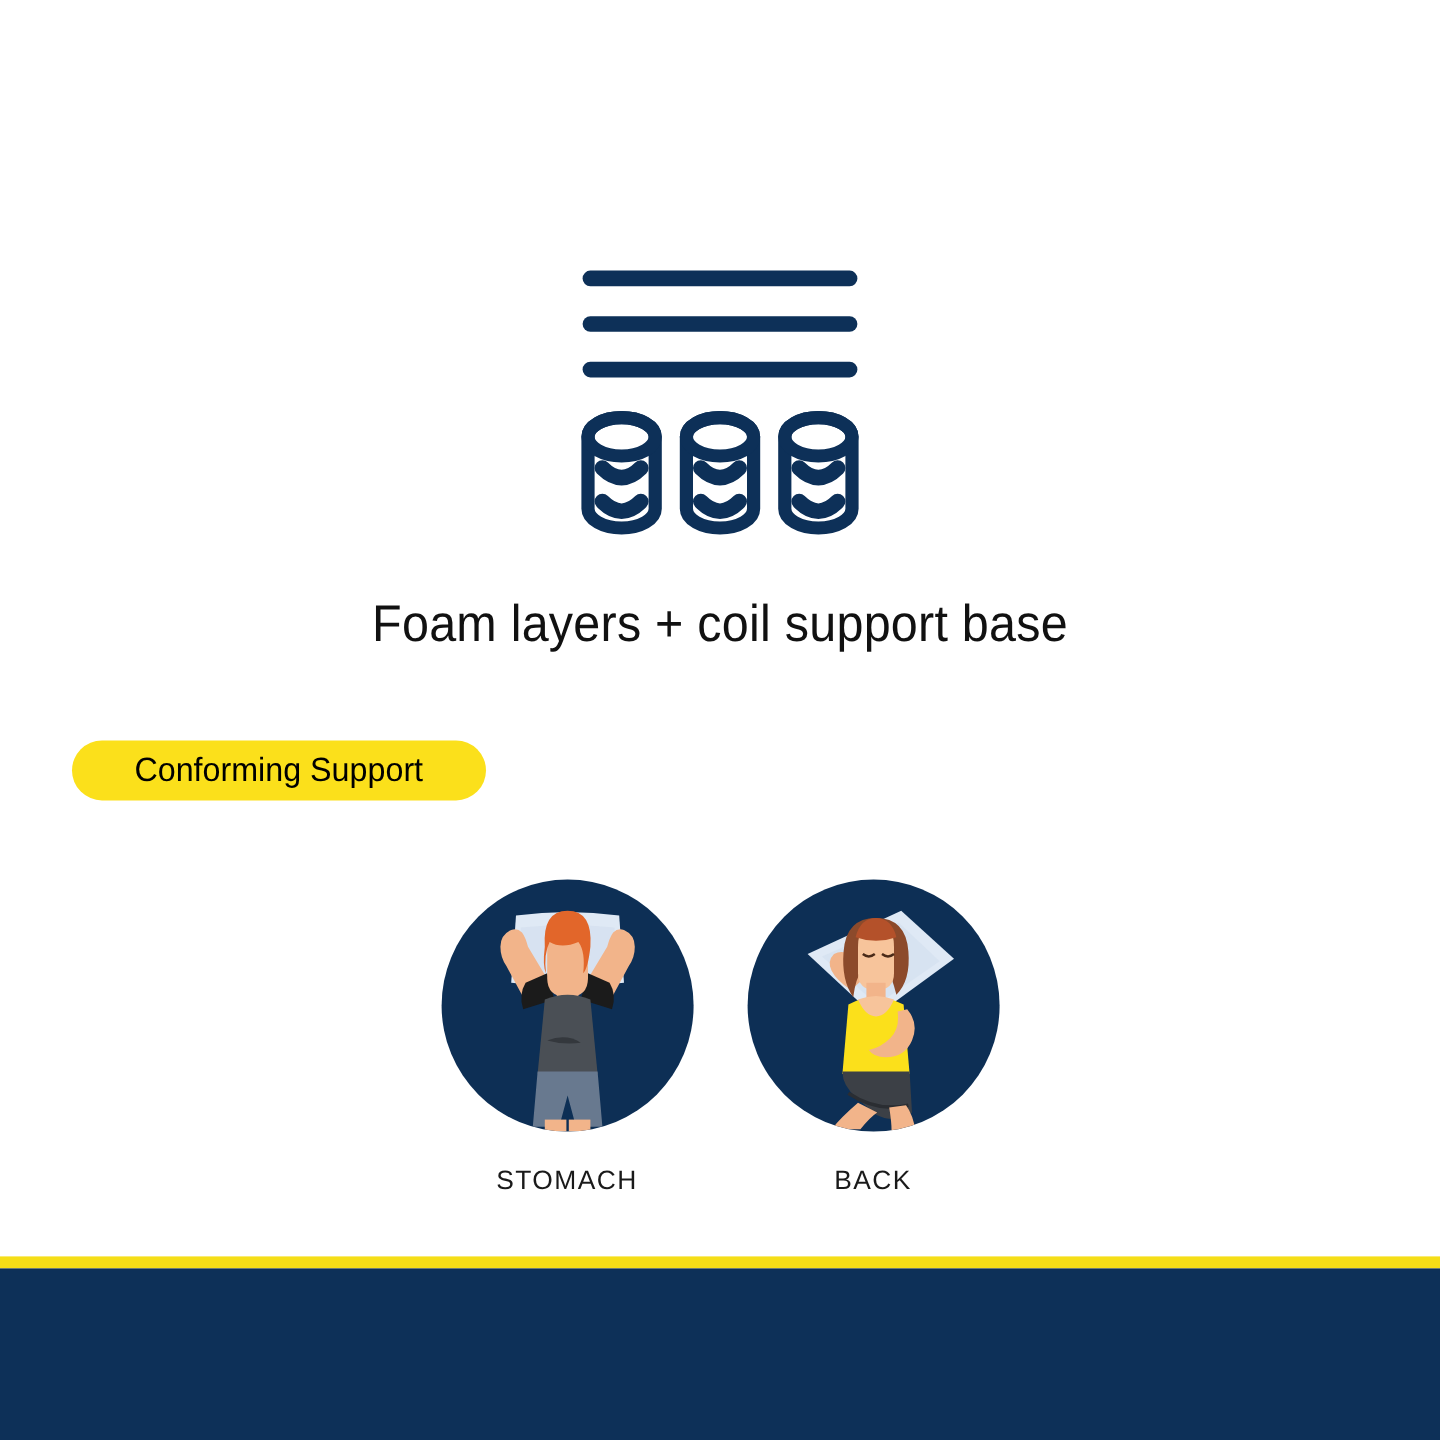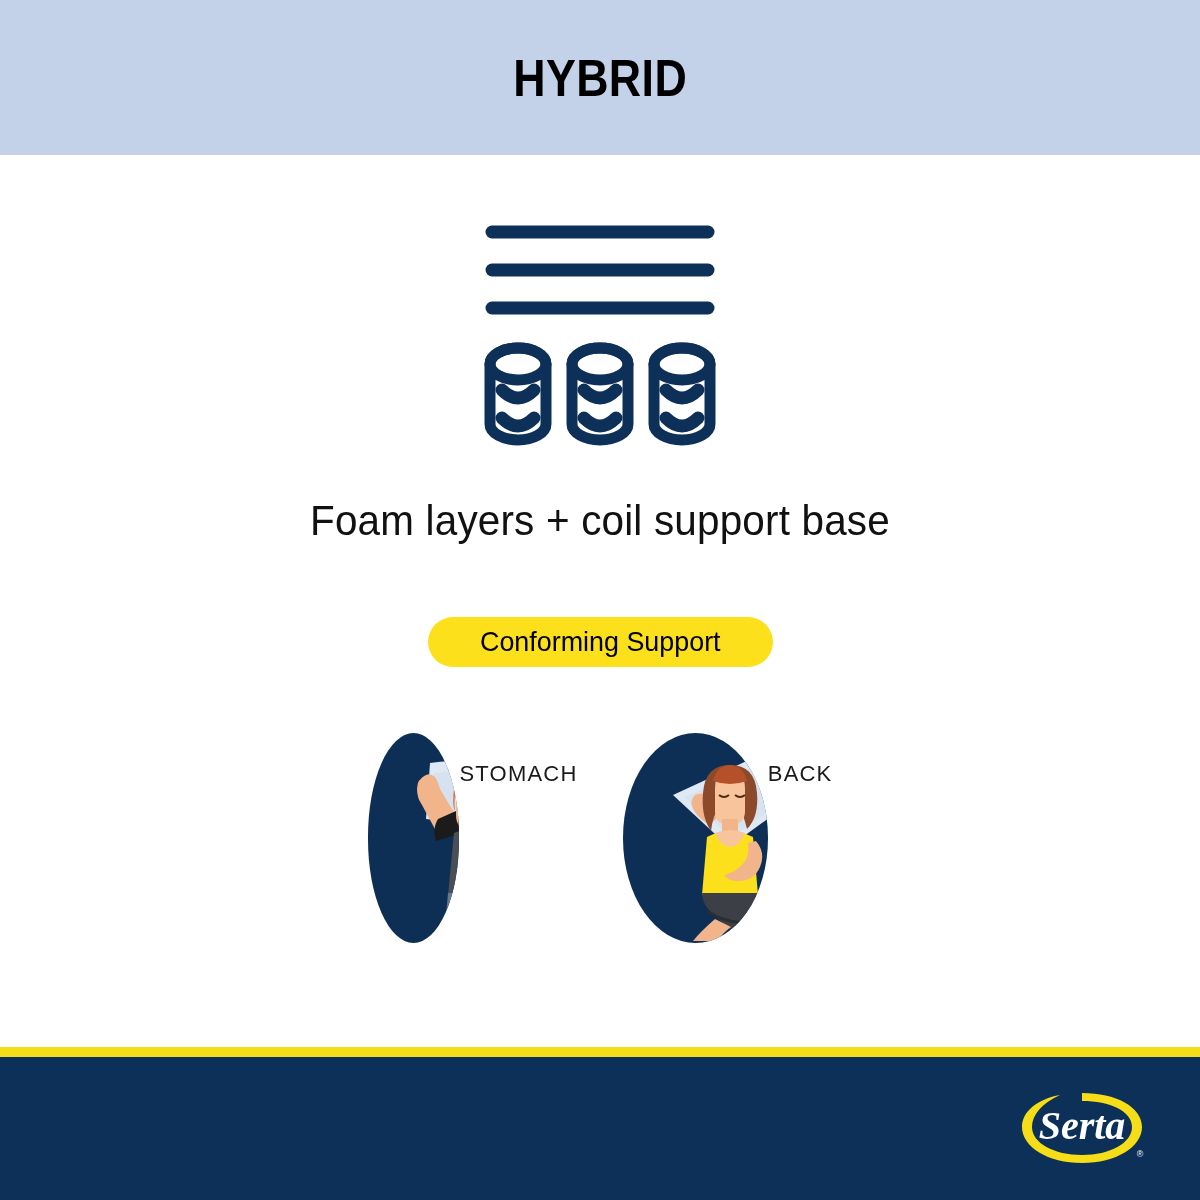--- a/index.html
+++ b/index.html
@@ -70,21 +70,20 @@
 
   
   .pills {
     position: absolute;
     left: 60px;
     top: 617px;
     width: 1080px;
     display: flex;
     justify-content: space-between;
     align-items: center;
-    flex-direction: column;
   }
   .pill {
     width: 345px;
     height: 50px;
     border-radius: 25px;
     background: #fbe01b;
     display: flex;
     align-items: center;
     justify-content: center;
     font-family: "Liberation Sans Narrow", "Liberation Sans", sans-serif;
@@ -105,20 +104,22 @@
     left: 0;
     top: 733px;
     width: 1200px;
     display: flex;
     justify-content: center;
     gap: 45px;
   }
   .position {
     width: 210px;
     display: flex;
+    flex-direction: column;
+    align-items: center;
   }
   .pos-circle {
     width: 210px;
     height: 210px;
     border-radius: 50%;
     background: #0d2f55;
     overflow: hidden;
     position: relative;
   }
   .pos-label {
@@ -152,23 +153,20 @@
     top: 1085px;
     width: 140px;
     height: 92px;
   }
 </style>
 </head>
 <body>
 
 <div class="page">
 
-  <div class="header-bar">
-    <div class="header-title">HYBRID</div>
-  </div>
 
   <div class="icon-wrap">
     <svg width="240" height="230" viewBox="0 0 240 230">
       <g stroke="#0d3058" fill="none" stroke-linecap="round">
 
         <line x1="12" y1="14" x2="228" y2="14" stroke-width="13"></line>
         <line x1="12" y1="52" x2="228" y2="52" stroke-width="13"></line>
         <line x1="12" y1="90" x2="228" y2="90" stroke-width="13"></line>
       </g>
 
@@ -278,21 +276,14 @@
         </svg>
       </div>
       <div class="pos-label">BACK</div>
     </div>
 
   </div>
 
   <div class="footer-stripe"></div>
   <div class="footer-bar"></div>
 
-  <div class="logo">
-    <svg width="140" height="92" viewBox="0 0 140 92">
-      <path d="M70 8 C 104 8 130 22 130 42 C 130 62 104 78 70 78 C 36 78 10 62 10 42 C 10 26 26 14 48 10 C 30 18 20 30 20 42 C 20 58 42 70 70 70 C 98 70 120 58 120 42 C 120 26 98 16 70 16 Z" fill="#f5de17"></path>
-      <text x="70" y="54" text-anchor="middle" font-family="&quot;Liberation Serif&quot;, serif" font-size="40" font-weight="700" font-style="italic" fill="#ffffff">Serta</text>
-      <text x="128" y="72" text-anchor="middle" font-family="&quot;Liberation Sans&quot;, sans-serif" font-size="9" fill="#ffffff">®</text>
-    </svg>
-  </div>
 
 </div>
 
 </body></html>

